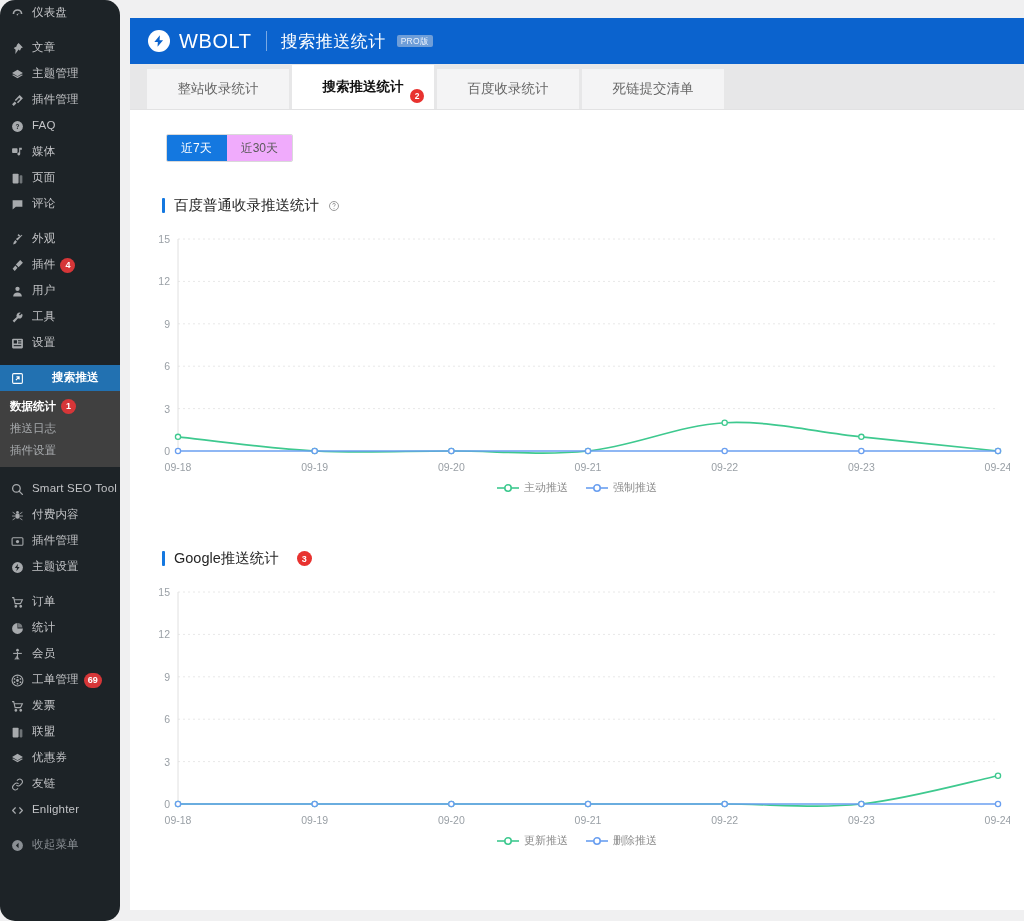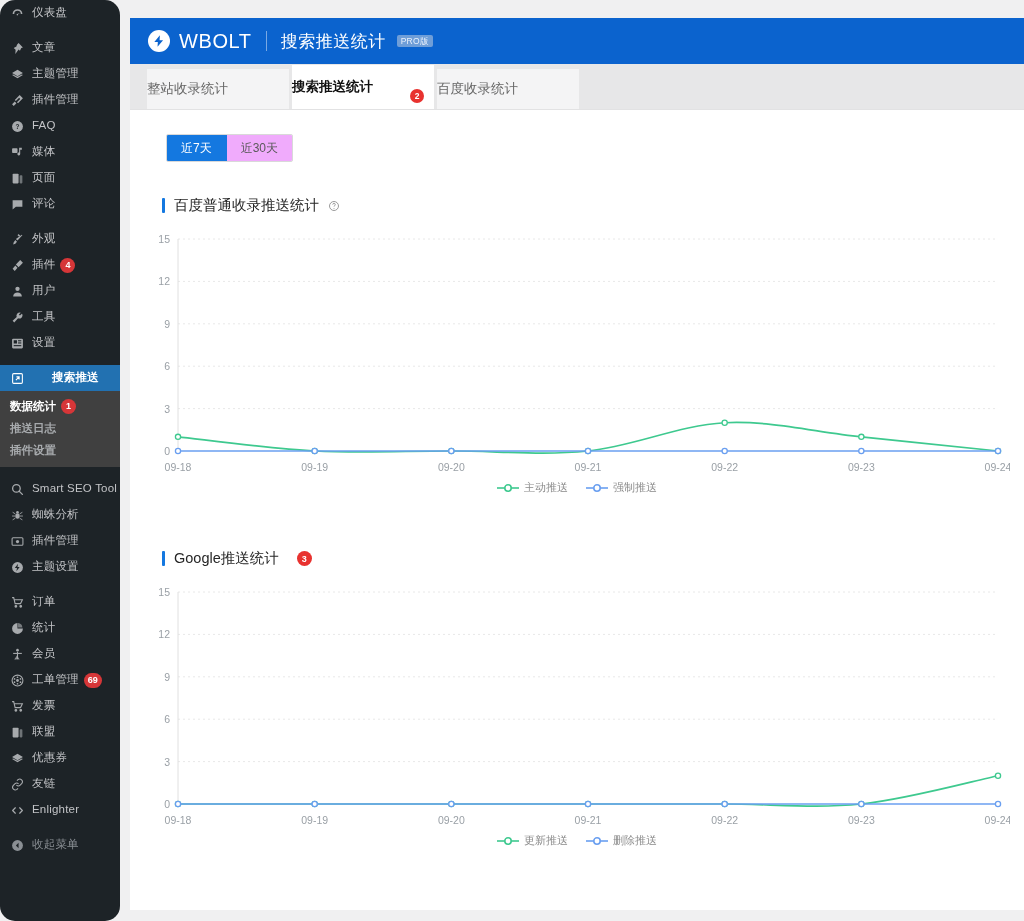--- a/index.html
+++ b/index.html
@@ -57,21 +57,20 @@
   .menu-item.dim .ic { color: #8a8f94; }
   .menu-gap { height: 9px; }
   .submenu { background: #404040; padding: 4px 0 6px 0; }
   .submenu .sub-item {
     display: flex; align-items: center;
     height: 22px;
     padding-left: 10px;
     font-size: 11.5px;
     color: #a7aaad;
     white-space: nowrap;
-    font-weight: bold;
   }
   .submenu .sub-item.active { color: #fff; font-weight: 700; }
 
   .badge {
     display: inline-flex; align-items: center; justify-content: center;
     background: #d63638; color: #fff;
     border-radius: 9px;
     font-size: 9px; font-weight: 700;
     min-width: 15px; height: 15px;
     padding: 0 4px;
@@ -120,21 +119,21 @@
     display: flex;
     align-items: flex-end;
     height: 46px;
     background: #e7e7e8;
     padding-left: 17px;
     border-bottom: 1px solid #e2e2e3;
   }
   .tab {
     height: 40px;
     min-width: 142px;
-    display: flex; align-items: center; 
+    display: flex; align-items: center; justify-content: center;
     font-size: 13.5px;
     color: #666;
     background: #f4f4f5;
     margin-right: 3px;
     position: relative;
   }
   .tab.active {
     background: #fff;
     color: #111;
     font-weight: 700;
@@ -363,21 +362,21 @@
         <span class="lbl">Smart SEO Tool</span>
       </div>
       <div class="menu-item">
         <span class="ic">
           <svg width="13" height="13" viewBox="0 0 24 24" fill="currentColor">
             <ellipse cx="12" cy="13" rx="4" ry="5"></ellipse>
             <circle cx="12" cy="6" r="2.4"></circle>
             <path d="M8 9L3 6M8 13H2M8 17l-5 3M16 9l5-3M16 13h6M16 17l5 3" stroke="currentColor" stroke-width="1.6" fill="none"></path>
           </svg>
         </span>
-        <span class="lbl">蜘蛛分析</span>
+        <span class="lbl">付费内容</span>
       </div>
       <div class="menu-item">
         <span class="ic">
           <svg width="13" height="13" viewBox="0 0 24 24" fill="currentColor">
             <rect x="2" y="5" width="20" height="14" rx="2" fill="none" stroke="currentColor" stroke-width="2"></rect>
             <circle cx="12" cy="12" r="3"></circle>
           </svg>
         </span>
         <span class="lbl">插件管理</span>
       </div>
@@ -510,20 +509,23 @@
     <div class="tabs" id="tabs">
         <div class="tab">
           <span>整站收录统计</span>
         </div>
         <div class="tab active">
           <span>搜索推送统计</span>
           <span class="tab-badge">2</span>
         </div>
         <div class="tab">
           <span>百度收录统计</span>
+        </div>
+        <div class="tab">
+          <span>死链提交清单</span>
         </div>
       </div>
 
     <div class="panel">
 
       <div class="seg" id="range-seg">
           <div class="seg-btn active">近7天</div>
           <div class="seg-btn">近30天</div>
         </div>
 

